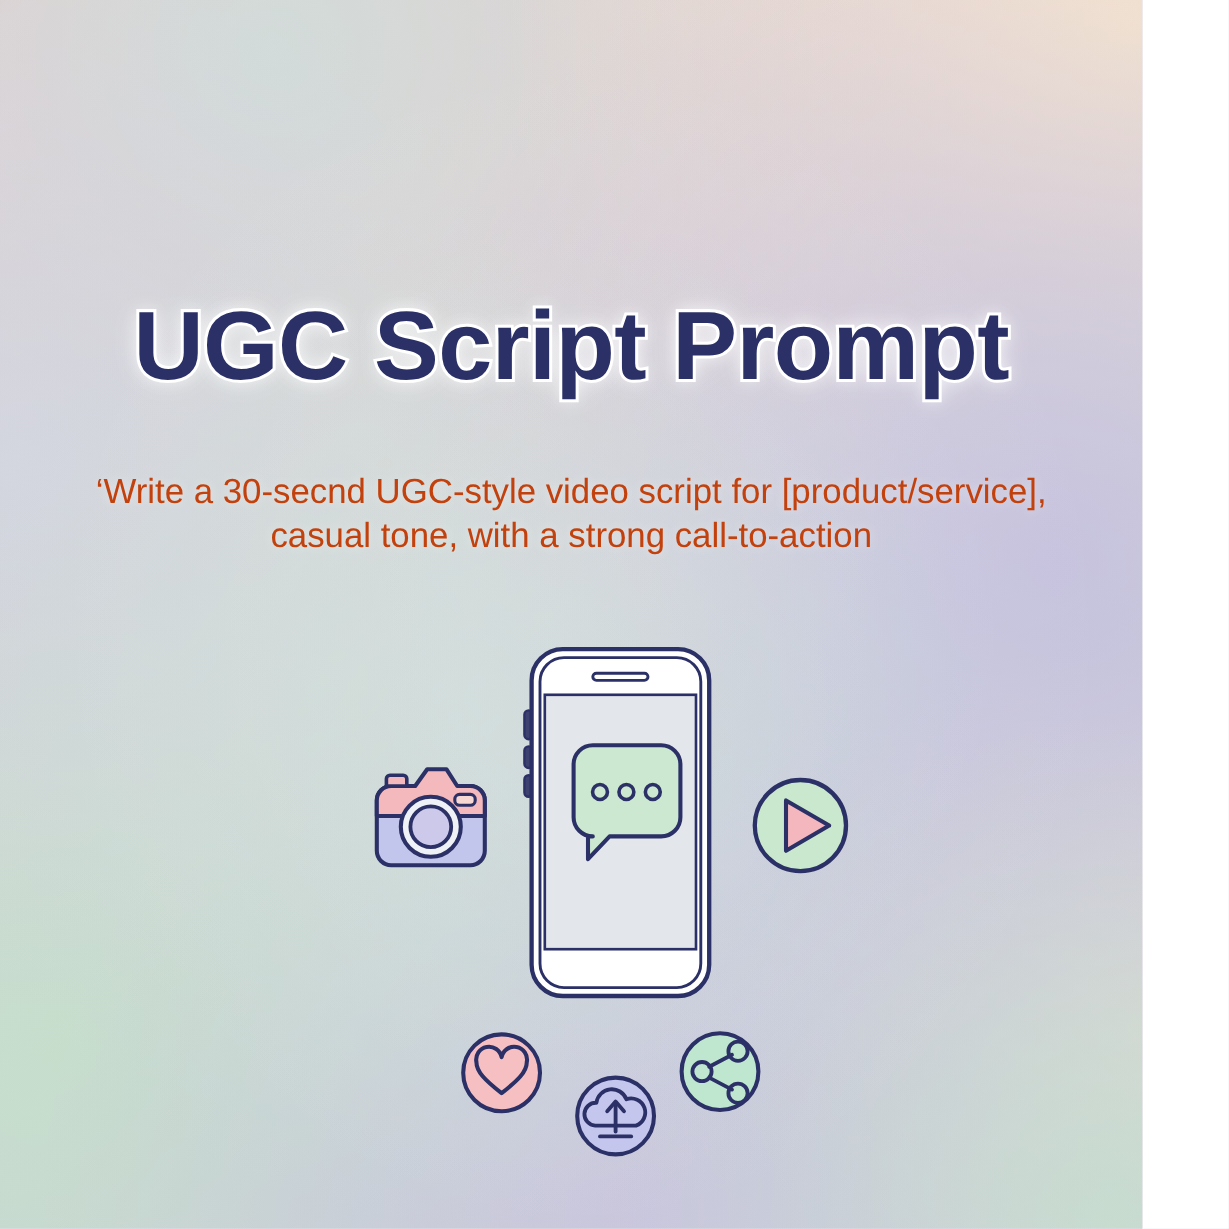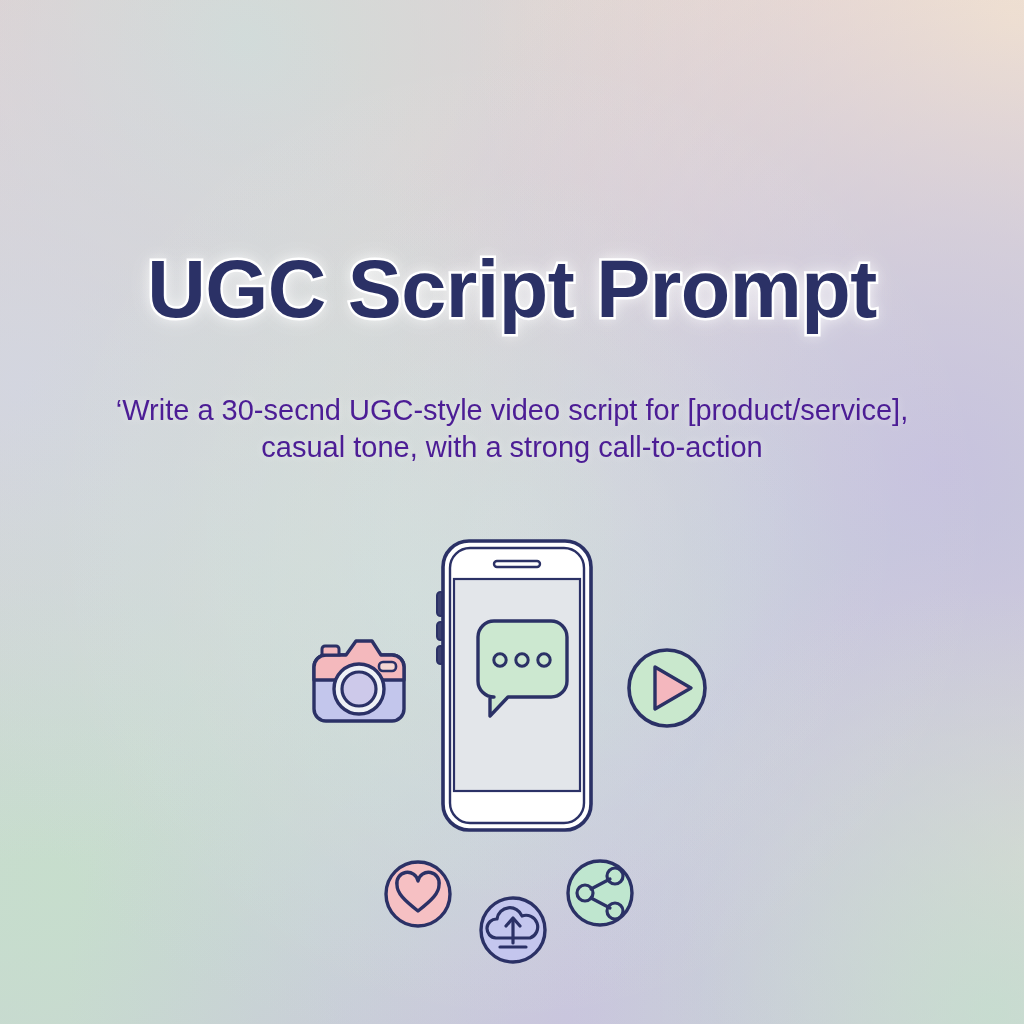--- a/index.html
+++ b/index.html
@@ -6,21 +6,21 @@
     margin: 0;
     padding: 0;
     width: 1024px;
     height: 1024px;
     overflow: hidden;
     font-family: "Liberation Sans", sans-serif;
   }
 
   #poster {
     position: relative;
-    width: 1024px;
+    width: 952px;
     height: 1024px;
     overflow: hidden;
     background: #d9d7e0;
   }
 
   
   .bg-layer {
     position: absolute;
     inset: 0;
     pointer-events: none;
@@ -85,21 +85,21 @@
   .subtitle {
     position: absolute;
     left: 50%;
     transform: translateX(-50%);
     top: 392px;
     width: 840px;
     text-align: center;
     font-size: 29px;
     line-height: 37px;
     font-weight: normal;
-    color: #4c1d95;
+    color: #c2410c;
     text-shadow: 0 0 10px rgba(255,255,255,0.45);
   }
 
   
   .stage {
     position: absolute;
     left: 0;
     top: 0;
     width: 1024px;
     height: 1024px;

